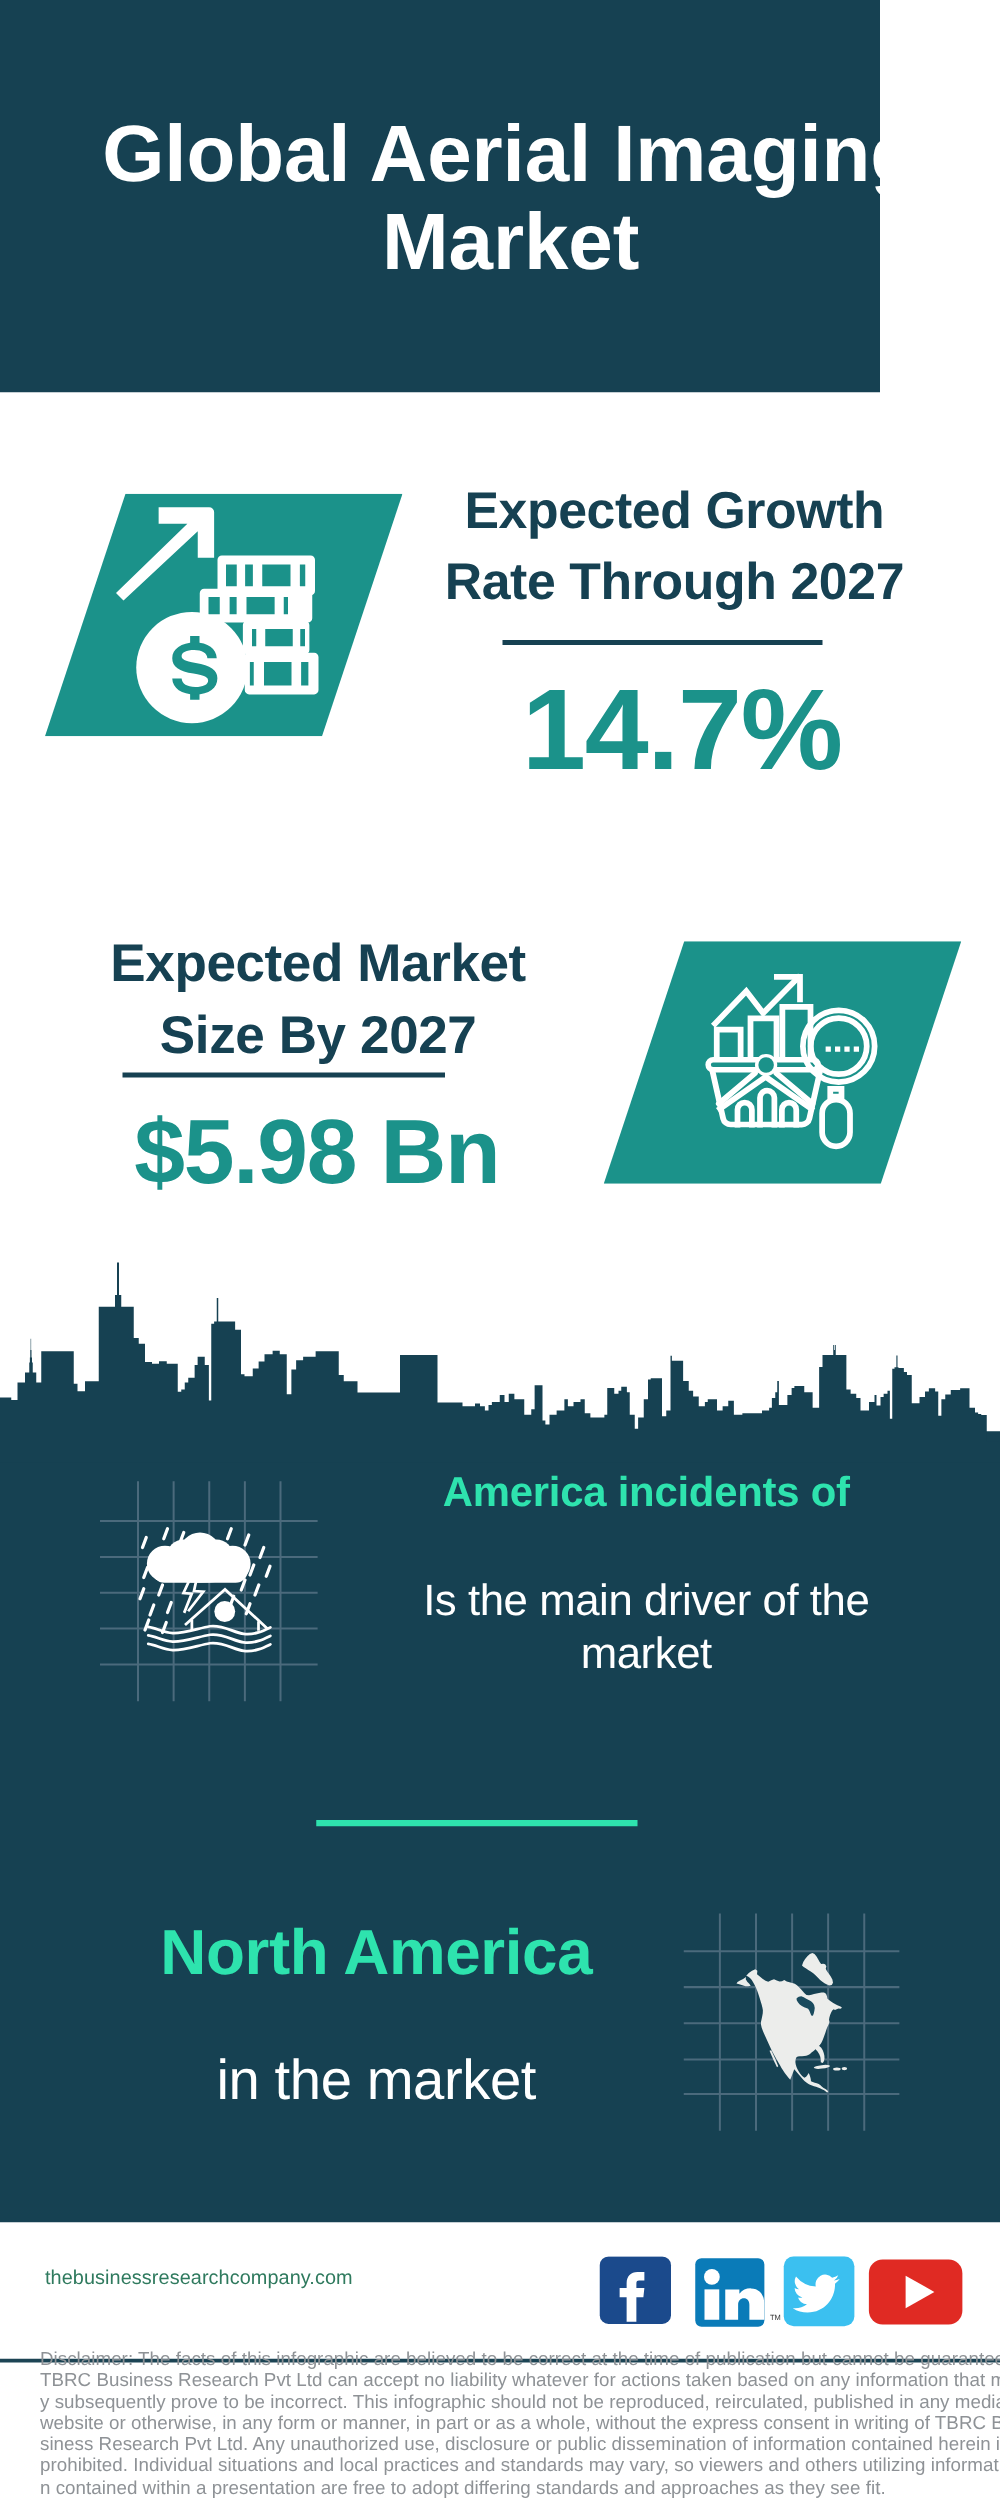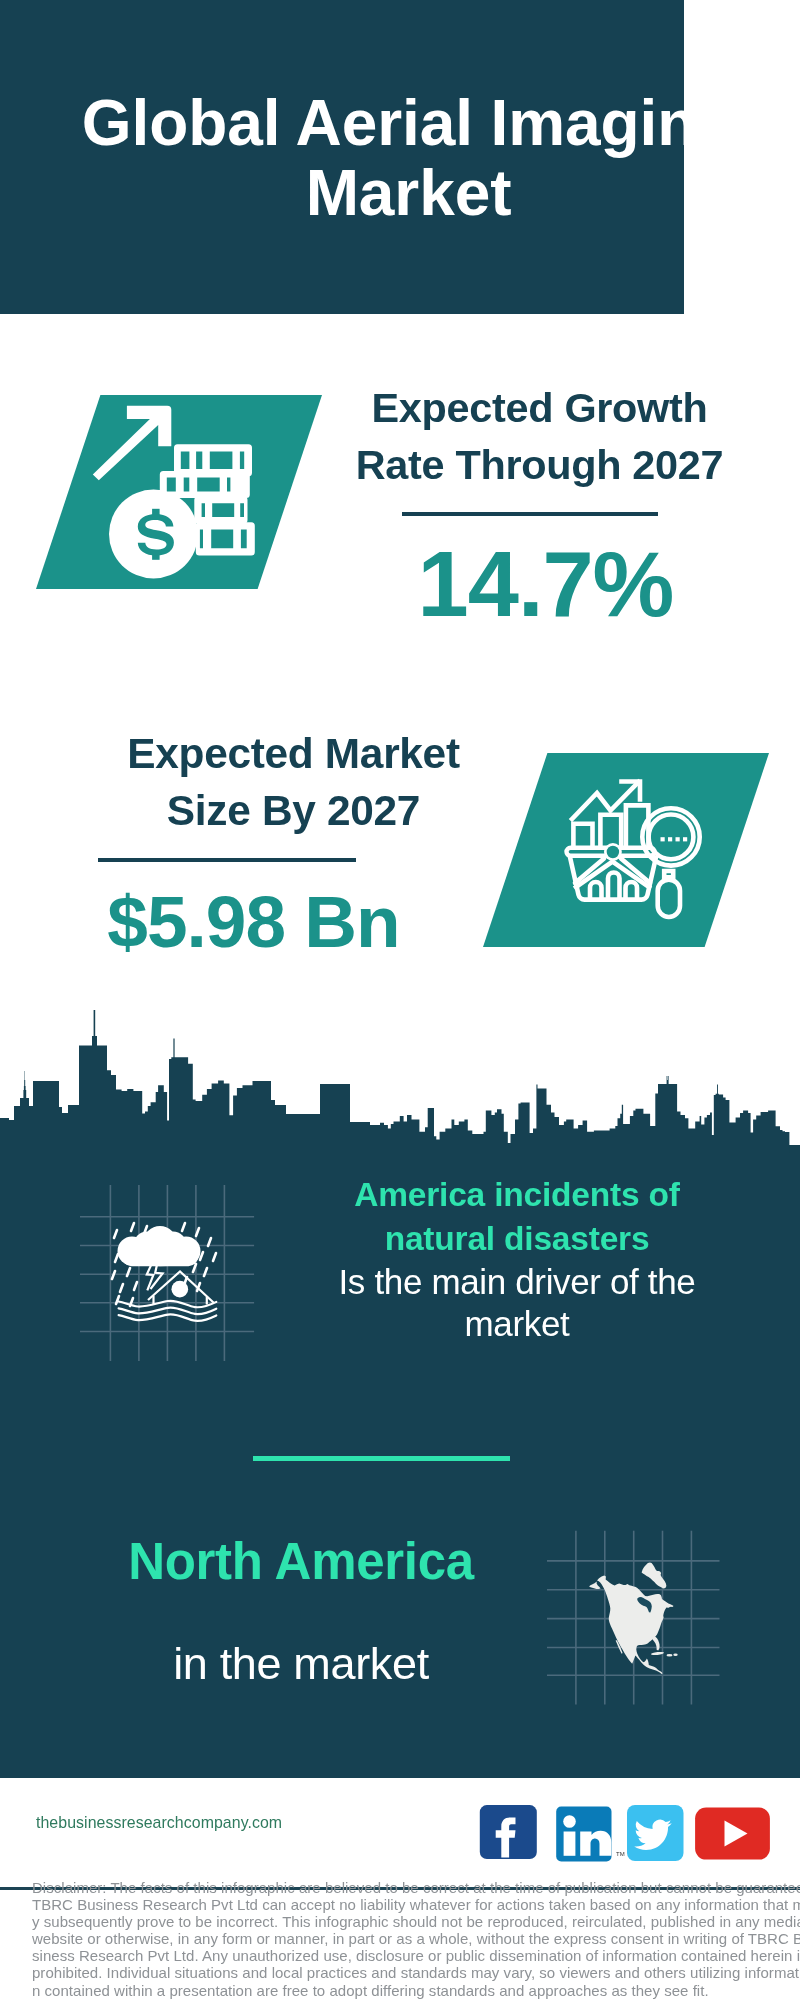--- a/index.html
+++ b/index.html
@@ -1,40 +1,40 @@
 <!DOCTYPE html>
 <html><head>
 <meta charset="utf-8">
 <title>Global Aerial Imaging Market</title>
 <style>
   html,body{margin:0;padding:0;background:#ffffff;}
   body{width:800px;height:2000px;font-family:"Liberation Sans",sans-serif;overflow:hidden;-webkit-font-smoothing:antialiased;}
   .page{position:relative;width:800px;height:2000px;background:#fff;}
 
   
-  .header{position:absolute;left:0;top:0;width:684px;height:314px;background:#164152;}
+  .header{position:absolute;left:0;top:0;width:684px;height:314px;background:#164152;padding-left:20px;}
   .header-title{position:absolute;left:0;top:89px;width:800px;box-sizing:border-box;padding-left:17px;
     text-align:center;color:#ffffff;font-size:64px;font-weight:700;line-height:69.5px;letter-spacing:-0.1px;}
 
   
   .band-white{position:absolute;left:0;top:314px;width:800px;height:686px;background:#ffffff;}
 
   .stat-title{position:absolute;text-align:center;color:#164152;font-weight:700;font-size:41px;
     line-height:56.8px;letter-spacing:-0.3px;}
   .stat-rule{position:absolute;height:4px;background:#164152;}
   .stat-value{position:absolute;text-align:center;color:#1b928a;font-weight:700;letter-spacing:-1px;}
 
   
   #stat1-shape{position:absolute;left:36px;top:395px;width:286px;height:194px;}
   #stat1-title{left:279px;top:380px;width:521px;font-size:41.4px;}
   #stat1-rule{left:402px;top:512px;width:256px;}
   #stat1-value{left:285px;top:538px;width:521px;font-size:92px;line-height:93px;}
   
   #stat2-shape{position:absolute;left:483px;top:753px;width:286px;height:194px;}
-  #stat2-title{left:0px;top:726px;width:509px;font-size:42.4px;padding-left:39px;}
+  #stat2-title{left:0px;top:743px;width:509px;font-size:42.4px;}
   #stat2-rule{left:98px;top:858px;width:258px;}
   #stat2-value{left:0px;top:884px;width:507px;font-size:73px;line-height:75px;}
 
   
   .band-dark{position:absolute;left:0;top:1145px;width:800px;height:633px;background:#164152;}
   .skyline{position:absolute;left:0;top:1000px;width:800px;height:170px;display:block;}
   .fact{position:absolute;color:#ffffff;font-weight:400;font-size:35px;line-height:42.8px;text-align:center;letter-spacing:-0.35px;}
   .fact b{font-size:33.5px;letter-spacing:-0.2px;}
   #fact1{left:277px;top:1173px;width:480px;}
   #fact2{left:51px;top:1537px;width:500px;font-size:45px;line-height:50px;letter-spacing:-0.35px;}
@@ -227,21 +227,21 @@
       <g fill="none" stroke="#ffffff" stroke-width="2.2" stroke-linecap="round">
         <path d="M43.6 121.5 C50 122.5 56 126.1 63 126.5 C72 127.0 84 122.5 93 121.0 C103 119.5 112 126.1 120 127.1 C129 128.1 136 124.5 141.3 121.9"></path>
         <path d="M43.6 128.3 C50 129.3 56 132.9 63 133.3 C72 133.8 84 129.3 93 127.8 C103 126.3 112 132.9 120 133.9 C129 134.9 136 131.3 141.3 128.7"></path>
         <path d="M43.6 135.1 C50 136.1 56 139.7 63 140.1 C72 140.6 84 136.1 93 134.6 C103 133.1 112 139.7 120 140.7 C129 141.7 136 138.1 141.3 135.5"></path>
       </g>
     </g>
   </svg>
 
   <div class="fact" id="fact1">
     <b>America incidents of</b><br>
-    <b>natural disasters</b><br>
+    <br>
     <span>Is the main driver of the</span><br>
     <span>market</span>
   </div>
 
   <div class="divider" id="mid-divider"></div>
 
   <svg id="na-icon" viewBox="540 1525 190 190" width="190" height="190">
     <g stroke="#4b6a7c" stroke-width="1.6">
       <line x1="575.9" y1="1530.7" x2="575.9" y2="1704.5"></line>
       <line x1="604.8" y1="1530.7" x2="604.8" y2="1704.5"></line>

